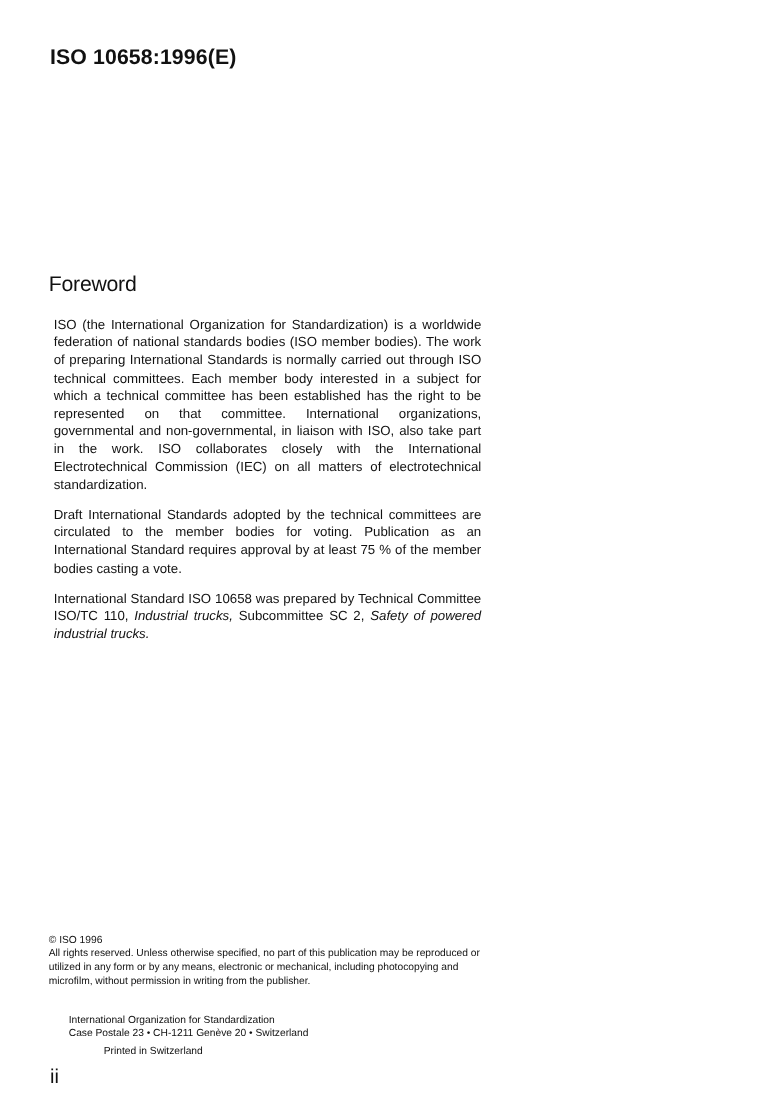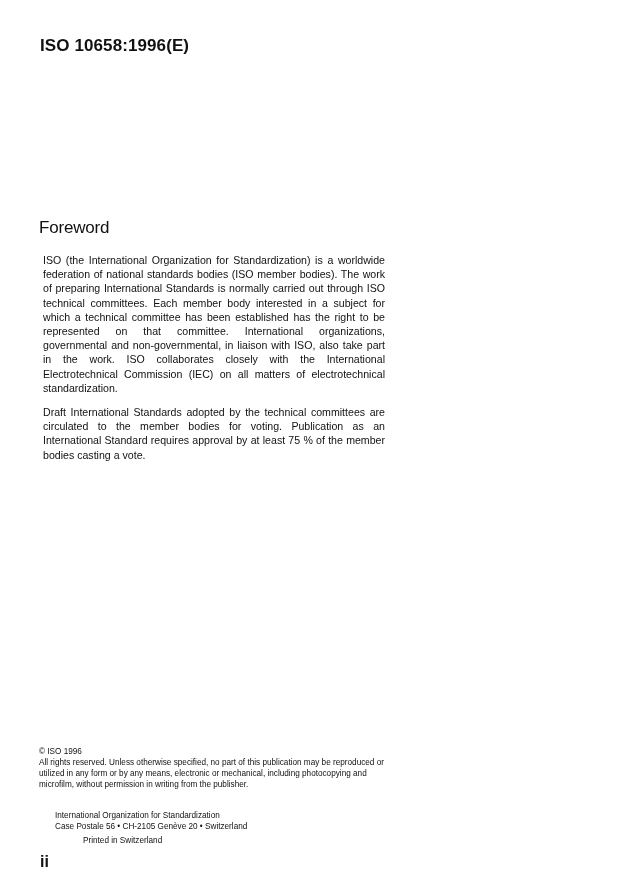--- a/index.html
+++ b/index.html
@@ -6,35 +6,36 @@
     body { width: 620px; height: 878px; position: relative; overflow: hidden;
            font-family: "Liberation Sans", sans-serif; color: #111; }
     .doc-id { position: absolute; left: 40px; top: 36px; font-size: 17px; font-weight: bold; letter-spacing: 0.1px; }
     .heading { position: absolute; left: 39px; top: 218px; font-size: 17px; font-weight: normal; letter-spacing: -0.2px; }
     .body-text { position: absolute; left: 39px; top: 253px; width: 346px; font-size: 10.6px; line-height: 14.2px; text-align: justify; }
     .body-text p { margin: 0 0 10px 4px; }
     .body-text i { font-style: italic; }
     .copyright { position: absolute; left: 39px; top: 746px; width: 350px; font-size: 8.2px; line-height: 11px; }
     .copyright .addr { padding-left: 16px; margin-top: 20px; }
     .copyright .printed { margin-top: 3px; margin-left: 44px; }
-    .page-num { position: absolute; left: 40px; top: 853px; font-size: 16px; font-weight: bold; }
+    .page-num { position: absolute; left: 40px; top: 853px; font-size: 16px; }
   </style>
 </head>
 <body>
 
 <div class="doc-id">ISO 10658:1996(E)</div>
 
 <div class="heading">Foreword</div>
 
 <div class="body-text">
   <p>ISO (the International Organization for Standardization) is a worldwide federation of national standards bodies (ISO member bodies). The work of preparing International Standards is normally carried out through ISO technical committees. Each member body interested in a subject for which a technical committee has been established has the right to be represented on that committee. International organizations, governmental and non-governmental, in liaison with ISO, also take part in the work. ISO collaborates closely with the International Electrotechnical Commission (IEC) on all matters of electrotechnical standardization.</p>
   <p>Draft International Standards adopted by the technical committees are circulated to the member bodies for voting. Publication as an International Standard requires approval by at least 75 % of the member bodies casting a vote.</p>
+  <p><span>International Standard ISO 10658 was prepared by Technical Committee ISO/TC 110, </span><i>Industrial trucks,</i><span> Subcommittee SC 2, </span><i>Safety of powered industrial trucks.</i></p>
 </div>
 
 <div class="copyright">
   <div>©  ISO  1996</div>
   <div>All rights reserved. Unless otherwise specified, no part of this publication may be reproduced or utilized in any form or by any means, electronic or mechanical, including photocopying and microfilm, without permission in writing from the publisher.</div>
   <div class="addr">International Organization for Standardization</div>
-  <div class="addr" style="margin-top:0">Case Postale 56 • CH-2105 Genève 20 • Switzerland</div>
+  <div class="addr" style="margin-top:0">Case Postale 23 • CH-1211 Genève 20 • Switzerland</div>
   <div class="printed">Printed in Switzerland</div>
 </div>
 
 <div class="page-num">ii</div>
 
 </body></html>

